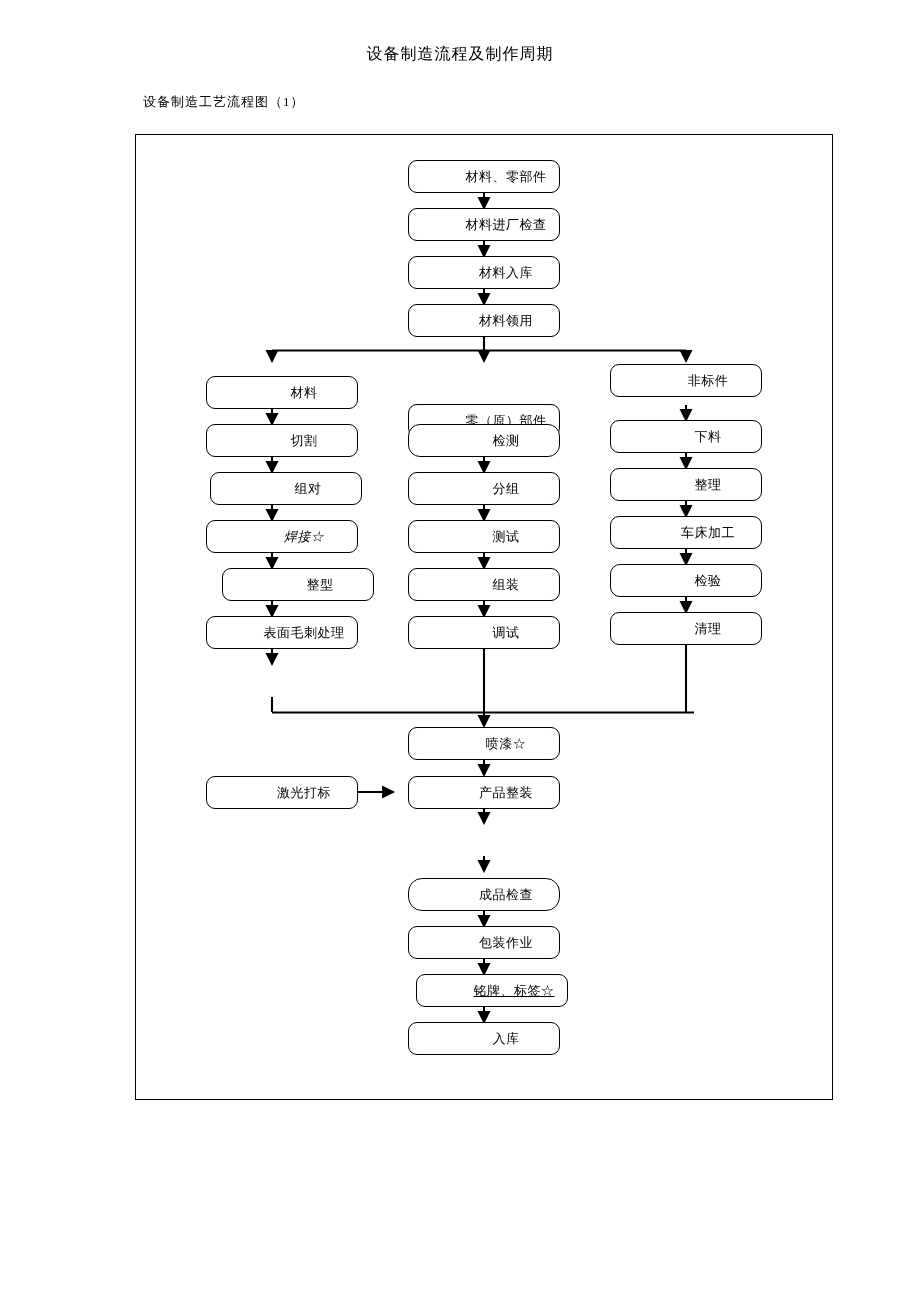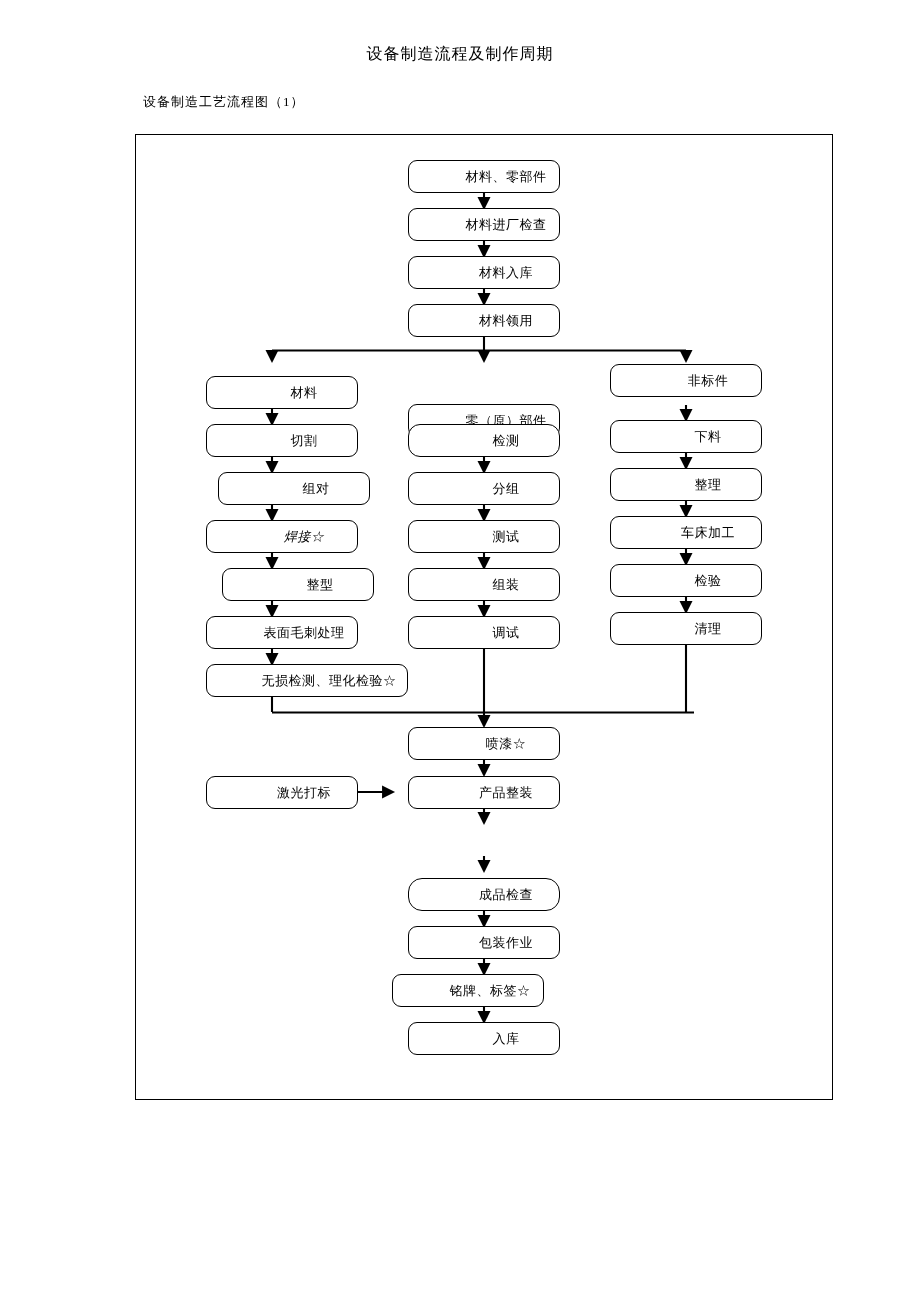--- a/index.html
+++ b/index.html
@@ -149,42 +149,41 @@
     </svg>
   </div>
 
   <div class="node w152" style="left:408px; top:160px;">材料、零部件</div>
   <div class="node w152" style="left:408px; top:208px;">材料进厂检查</div>
   <div class="node w152" style="left:408px; top:256px;">材料入库</div>
   <div class="node w152" style="left:408px; top:304px;">材料领用</div>
 
   <div class="node w152" style="left:206px; top:376px;">材料</div>
   <div class="node w152" style="left:206px; top:424px;">切割</div>
-  <div class="node w152" style="left:218px; top:472px;">组对</div>
+  <div class="node w152" style="left:210px; top:472px;">组对</div>
   <div class="node w152" style="left:206px; top:520px;font-style:italic;">焊接☆</div>
   <div class="node w152" style="left:222px; top:568px;">整型</div>
   <div class="node w152" style="left:206px; top:616px;">表面毛刺处理</div>
-  <div class="node w202" style="left:206px; top:664px;">无损检测、理化检验☆</div>
 
   <div class="node w152" style="left:408px; top:376px;margin-top:28px;">零（原）部件</div>
   <div class="node w152" style="left:408px; top:424px;border-radius:12px;">检测</div>
   <div class="node w152" style="left:408px; top:472px;">分组</div>
   <div class="node w152" style="left:408px; top:520px;">测试</div>
   <div class="node w152" style="left:408px; top:568px;">组装</div>
   <div class="node w152" style="left:408px; top:616px;">调试</div>
 
   <div class="node w152" style="left:610px; top:364px;">非标件</div>
   <div class="node w152" style="left:610px; top:420px;">下料</div>
   <div class="node w152" style="left:610px; top:468px;">整理</div>
   <div class="node w152" style="left:610px; top:516px;">车床加工</div>
-  <div class="node w152" style="left:610px; top:564px;">检验</div>
+  <div class="node w152" style="left:610px; top:564px;border-radius:10px;">检验</div>
   <div class="node w152" style="left:610px; top:612px;">清理</div>
 
   <div class="node w152" style="left:206px; top:776px;">激光打标</div>
 
   <div class="node w152" style="left:408px; top:727px;">喷漆☆</div>
   <div class="node w152" style="left:408px; top:776px;">产品整装</div>
   <div class="node w152" style="left:408px; top:878px;border-radius:14px;">成品检查</div>
   <div class="node w152" style="left:408px; top:926px;">包装作业</div>
-  <div class="node w152" style="left:392px; top:974px;">铭牌、标签☆</div>
+  <div class="node w152" style="left:416px; top:974px;text-decoration:underline;">铭牌、标签☆</div>
   <div class="node w152" style="left:408px; top:1022px;">入库</div>
 
 </div>
 
 </body></html>

